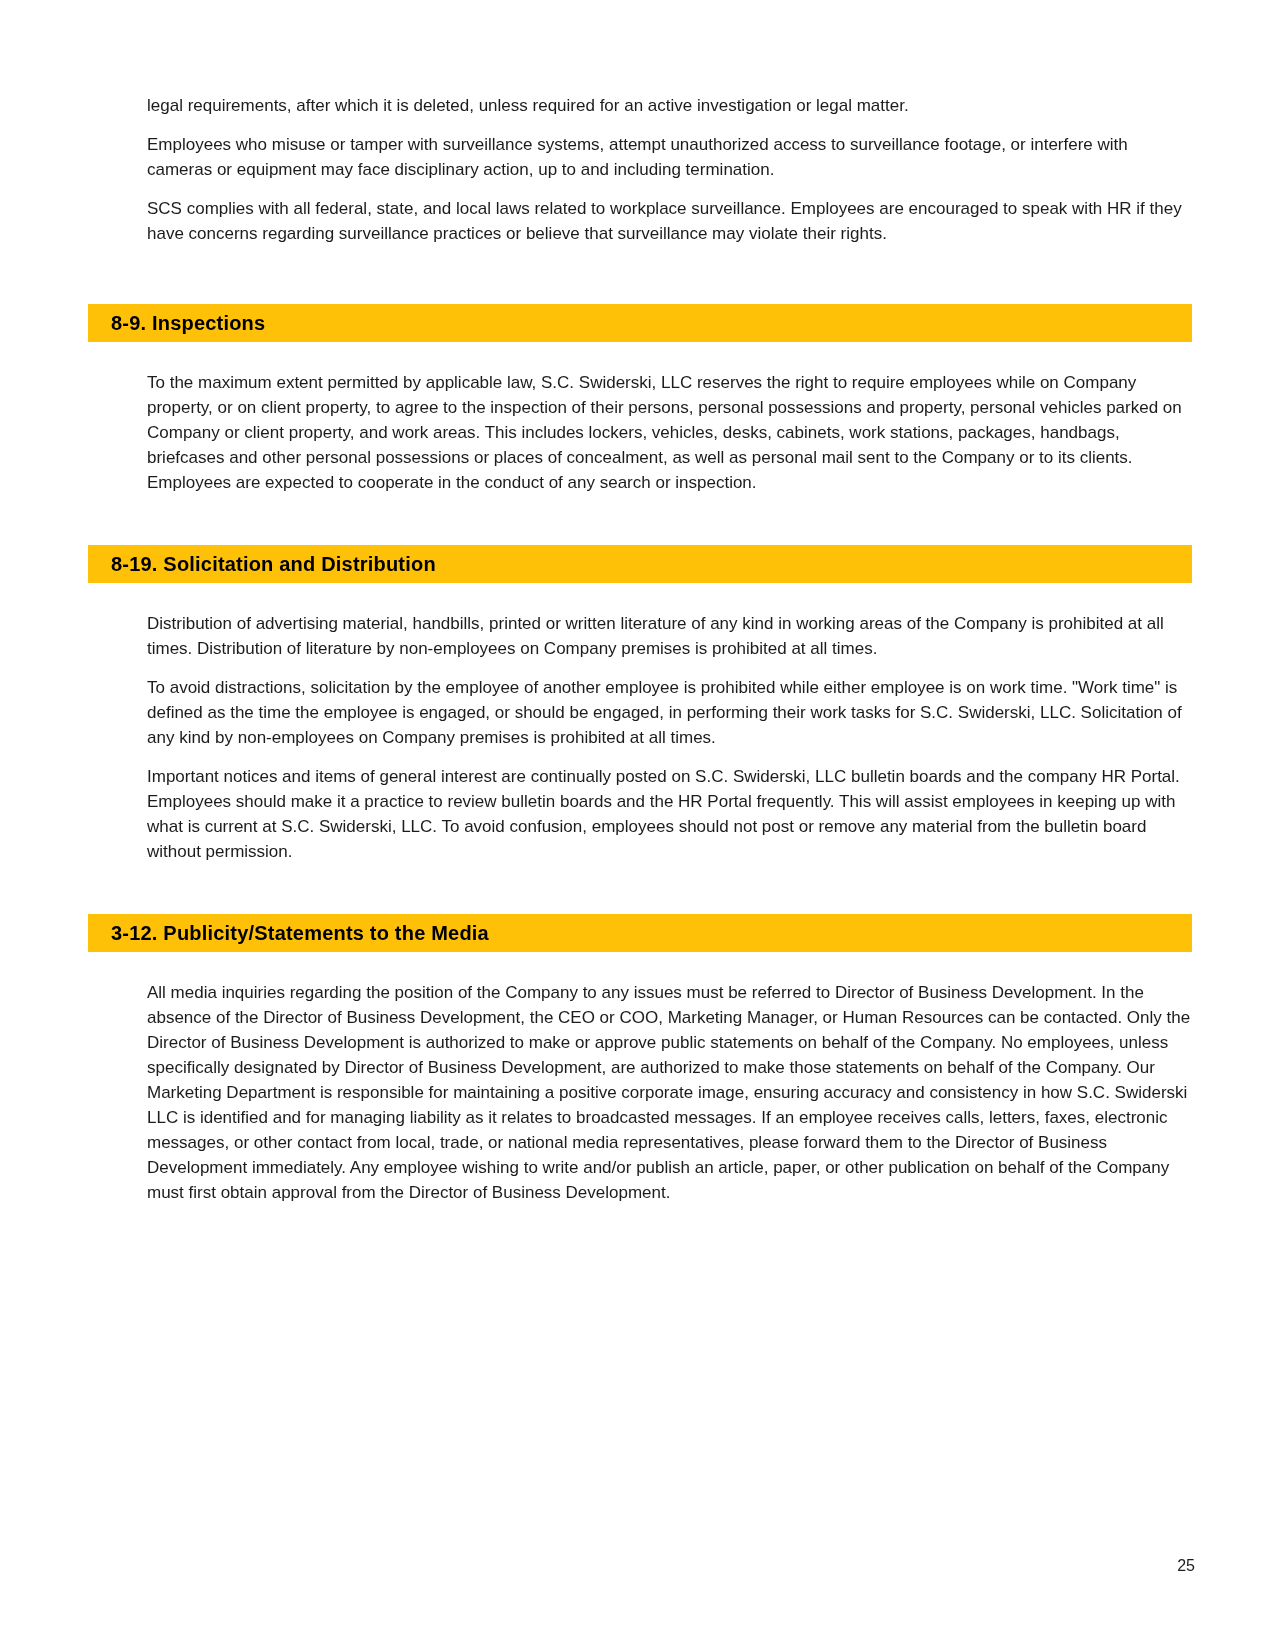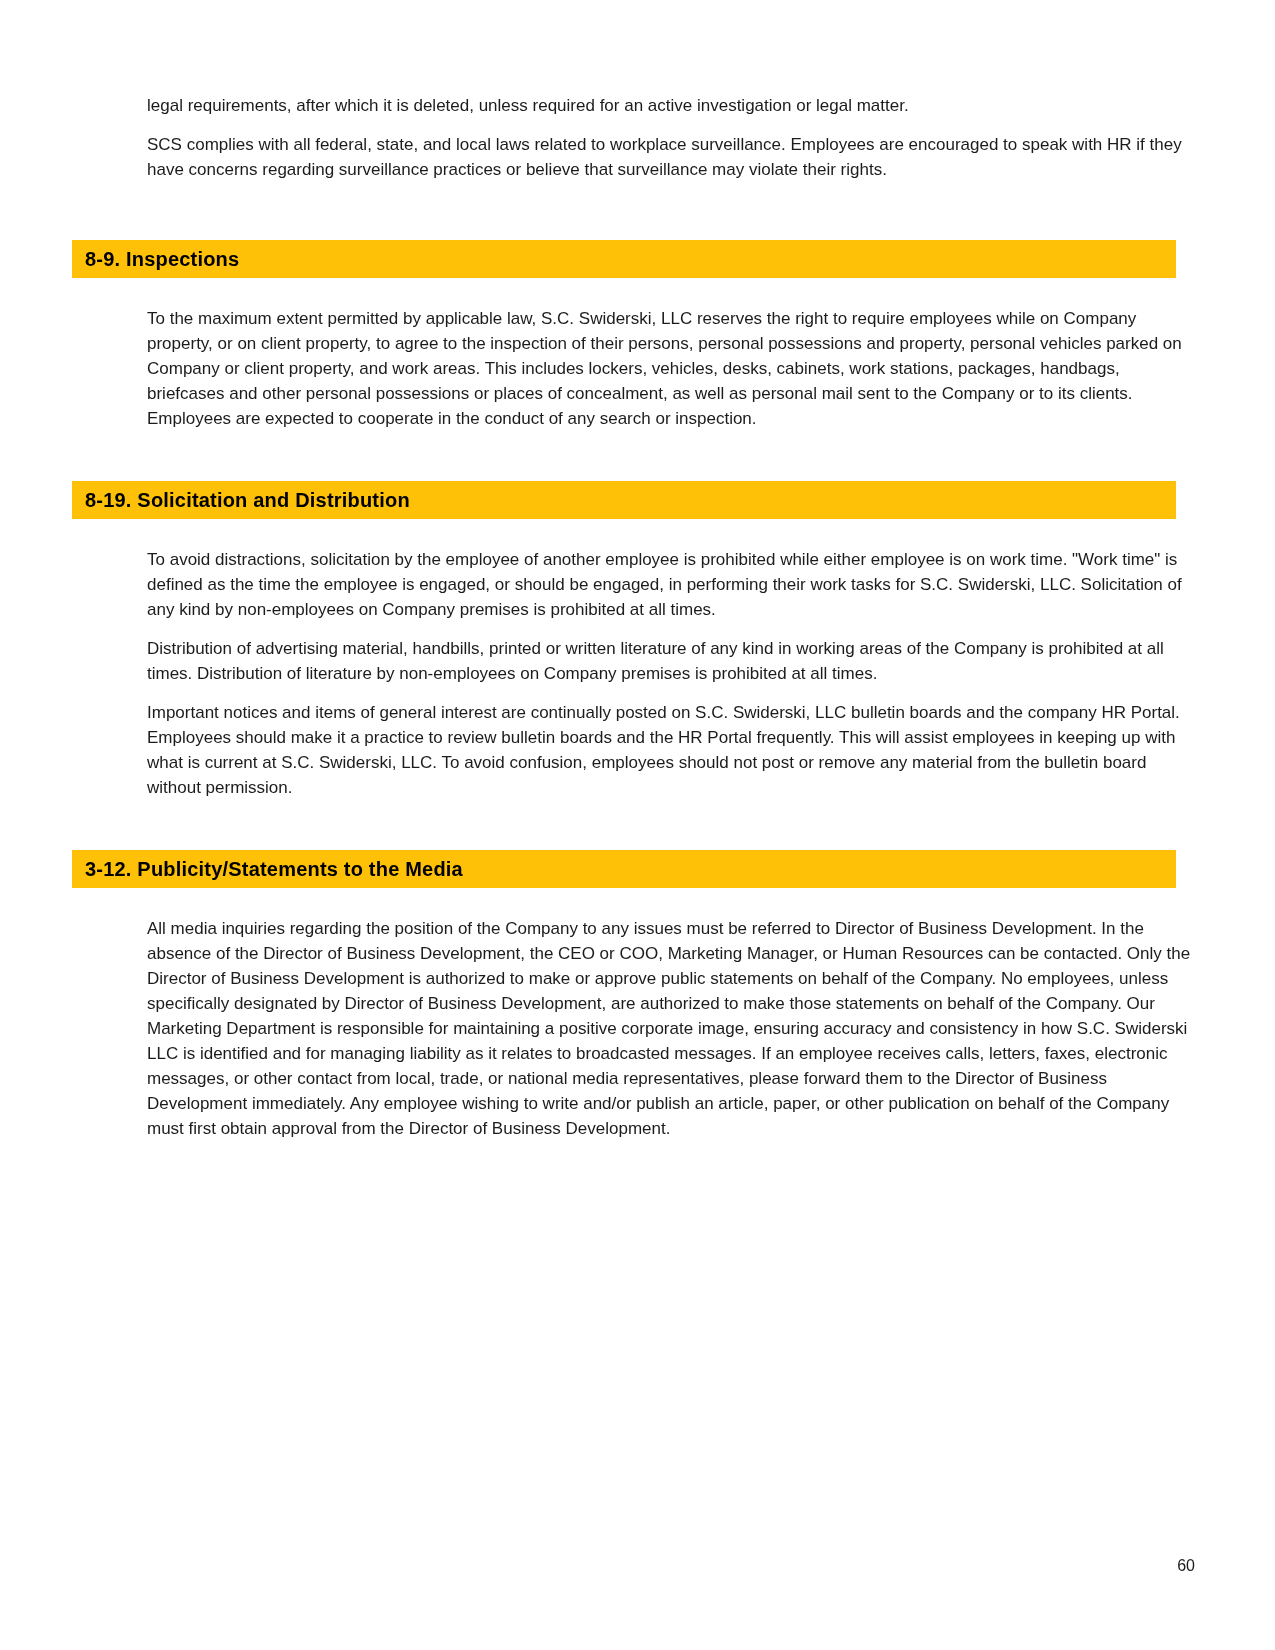--- a/index.html
+++ b/index.html
@@ -32,22 +32,22 @@
     line-height: 25px;
     color: #1c1c1c;
   }
   .body-text.last-intro {
     margin-bottom: 22px;
   }
   .section-heading {
     box-sizing: border-box;
     width: 1104px;
     height: 38px;
-    margin: 36px 16px 28px 0;
-    padding-left: 13px;
+    margin: 36px 0 28px 0;
+    padding-left: 23px;
     background: #FFC107;
     display: flex;
     align-items: center;
     font-size: 20px;
     font-weight: bold;
     color: #000000;
     letter-spacing: 0.2px;
   }
   .page-number {
     position: absolute;
@@ -58,30 +58,31 @@
     color: #1c1c1c;
   }
 </style>
 </head>
 <body>
 
 <div class="page">
   <div class="content">
 
     <p class="body-text">legal requirements, after which it is deleted, unless required for an active investigation or legal matter.</p>
+    <p class="body-text">Employees who misuse or tamper with surveillance systems, attempt unauthorized access to surveillance footage, or interfere with cameras or equipment may face disciplinary action, up to and including termination.</p>
     <p class="body-text last-intro">SCS complies with all federal, state, and local laws related to workplace surveillance. Employees are encouraged to speak with HR if they have concerns regarding surveillance practices or believe that surveillance may violate their rights.</p>
 
     <div class="section-heading">8-9. Inspections</div>
     <p class="body-text">To the maximum extent permitted by applicable law, S.C. Swiderski, LLC reserves the right to require employees while on Company property, or on client property, to agree to the inspection of their persons, personal possessions and property, personal vehicles parked on Company or client property, and work areas. This includes lockers, vehicles, desks, cabinets, work stations, packages, handbags, briefcases and other personal possessions or places of concealment, as well as personal mail sent to the Company or to its clients. Employees are expected to cooperate in the conduct of any search or inspection.</p>
 
     <div class="section-heading">8-19. Solicitation and Distribution</div>
+    <p class="body-text">Distribution of advertising material, handbills, printed or written literature of any kind in working areas of the Company is prohibited at all times. Distribution of literature by non-employees on Company premises is prohibited at all times.</p>
     <p class="body-text">To avoid distractions, solicitation by the employee of another employee is prohibited while either employee is on work time. "Work time" is defined as the time the employee is engaged, or should be engaged, in performing their work tasks for S.C. Swiderski, LLC. Solicitation of any kind by non-employees on Company premises is prohibited at all times.</p>
-    <p class="body-text">Distribution of advertising material, handbills, printed or written literature of any kind in working areas of the Company is prohibited at all times. Distribution of literature by non-employees on Company premises is prohibited at all times.</p>
 
     <p class="body-text">Important notices and items of general interest are continually posted on S.C. Swiderski, LLC bulletin boards and the company HR Portal. Employees should make it a practice to review bulletin boards and the HR Portal frequently. This will assist employees in keeping up with what is current at S.C. Swiderski, LLC. To avoid confusion, employees should not post or remove any material from the bulletin board without permission.</p>
 
     <div class="section-heading">3-12. Publicity/Statements to the Media</div>
     <p class="body-text">All media inquiries regarding the position of the Company to any issues must be referred to Director of Business Development. In the absence of the Director of Business Development, the CEO or COO, Marketing Manager, or Human Resources can be contacted. Only the Director of Business Development is authorized to make or approve public statements on behalf of the Company. No employees, unless specifically designated by Director of Business Development, are authorized to make those statements on behalf of the Company. Our Marketing Department is responsible for maintaining a positive corporate image, ensuring accuracy and consistency in how S.C. Swiderski LLC is identified and for managing liability as it relates to broadcasted messages. If an employee receives calls, letters, faxes, electronic messages, or other contact from local, trade, or national media representatives, please forward them to the Director of Business Development immediately. Any employee wishing to write and/or publish an article, paper, or other publication on behalf of the Company must first obtain approval from the Director of Business Development.</p>
 
   </div>
 
-  <div class="page-number">60</div>
+  <div class="page-number">25</div>
 </div>
 
 </body></html>

